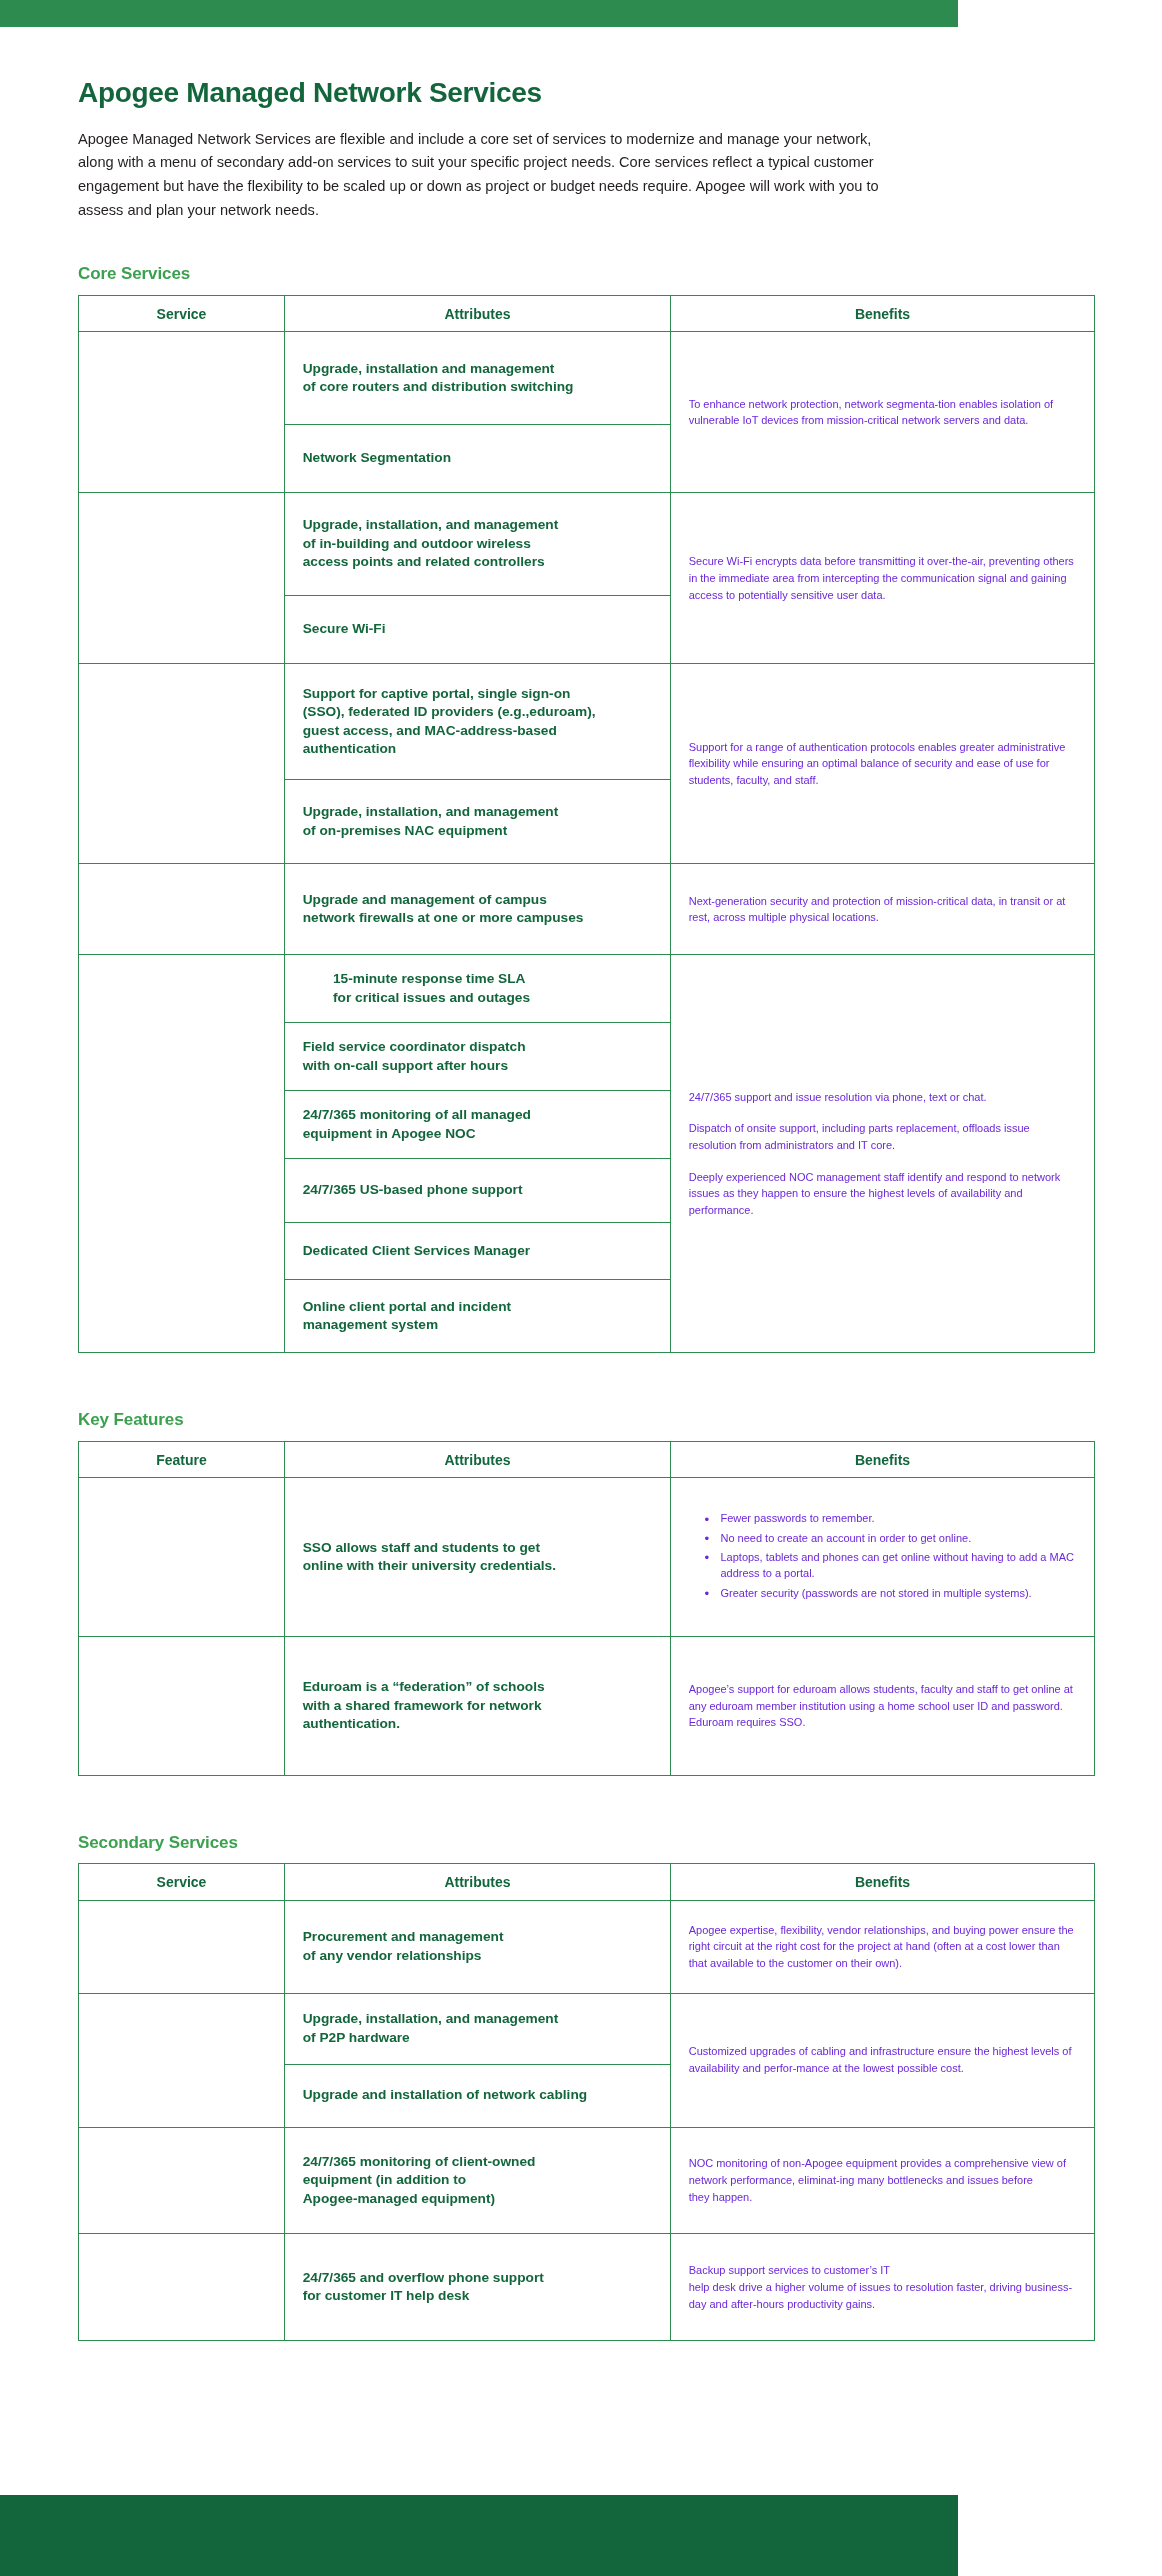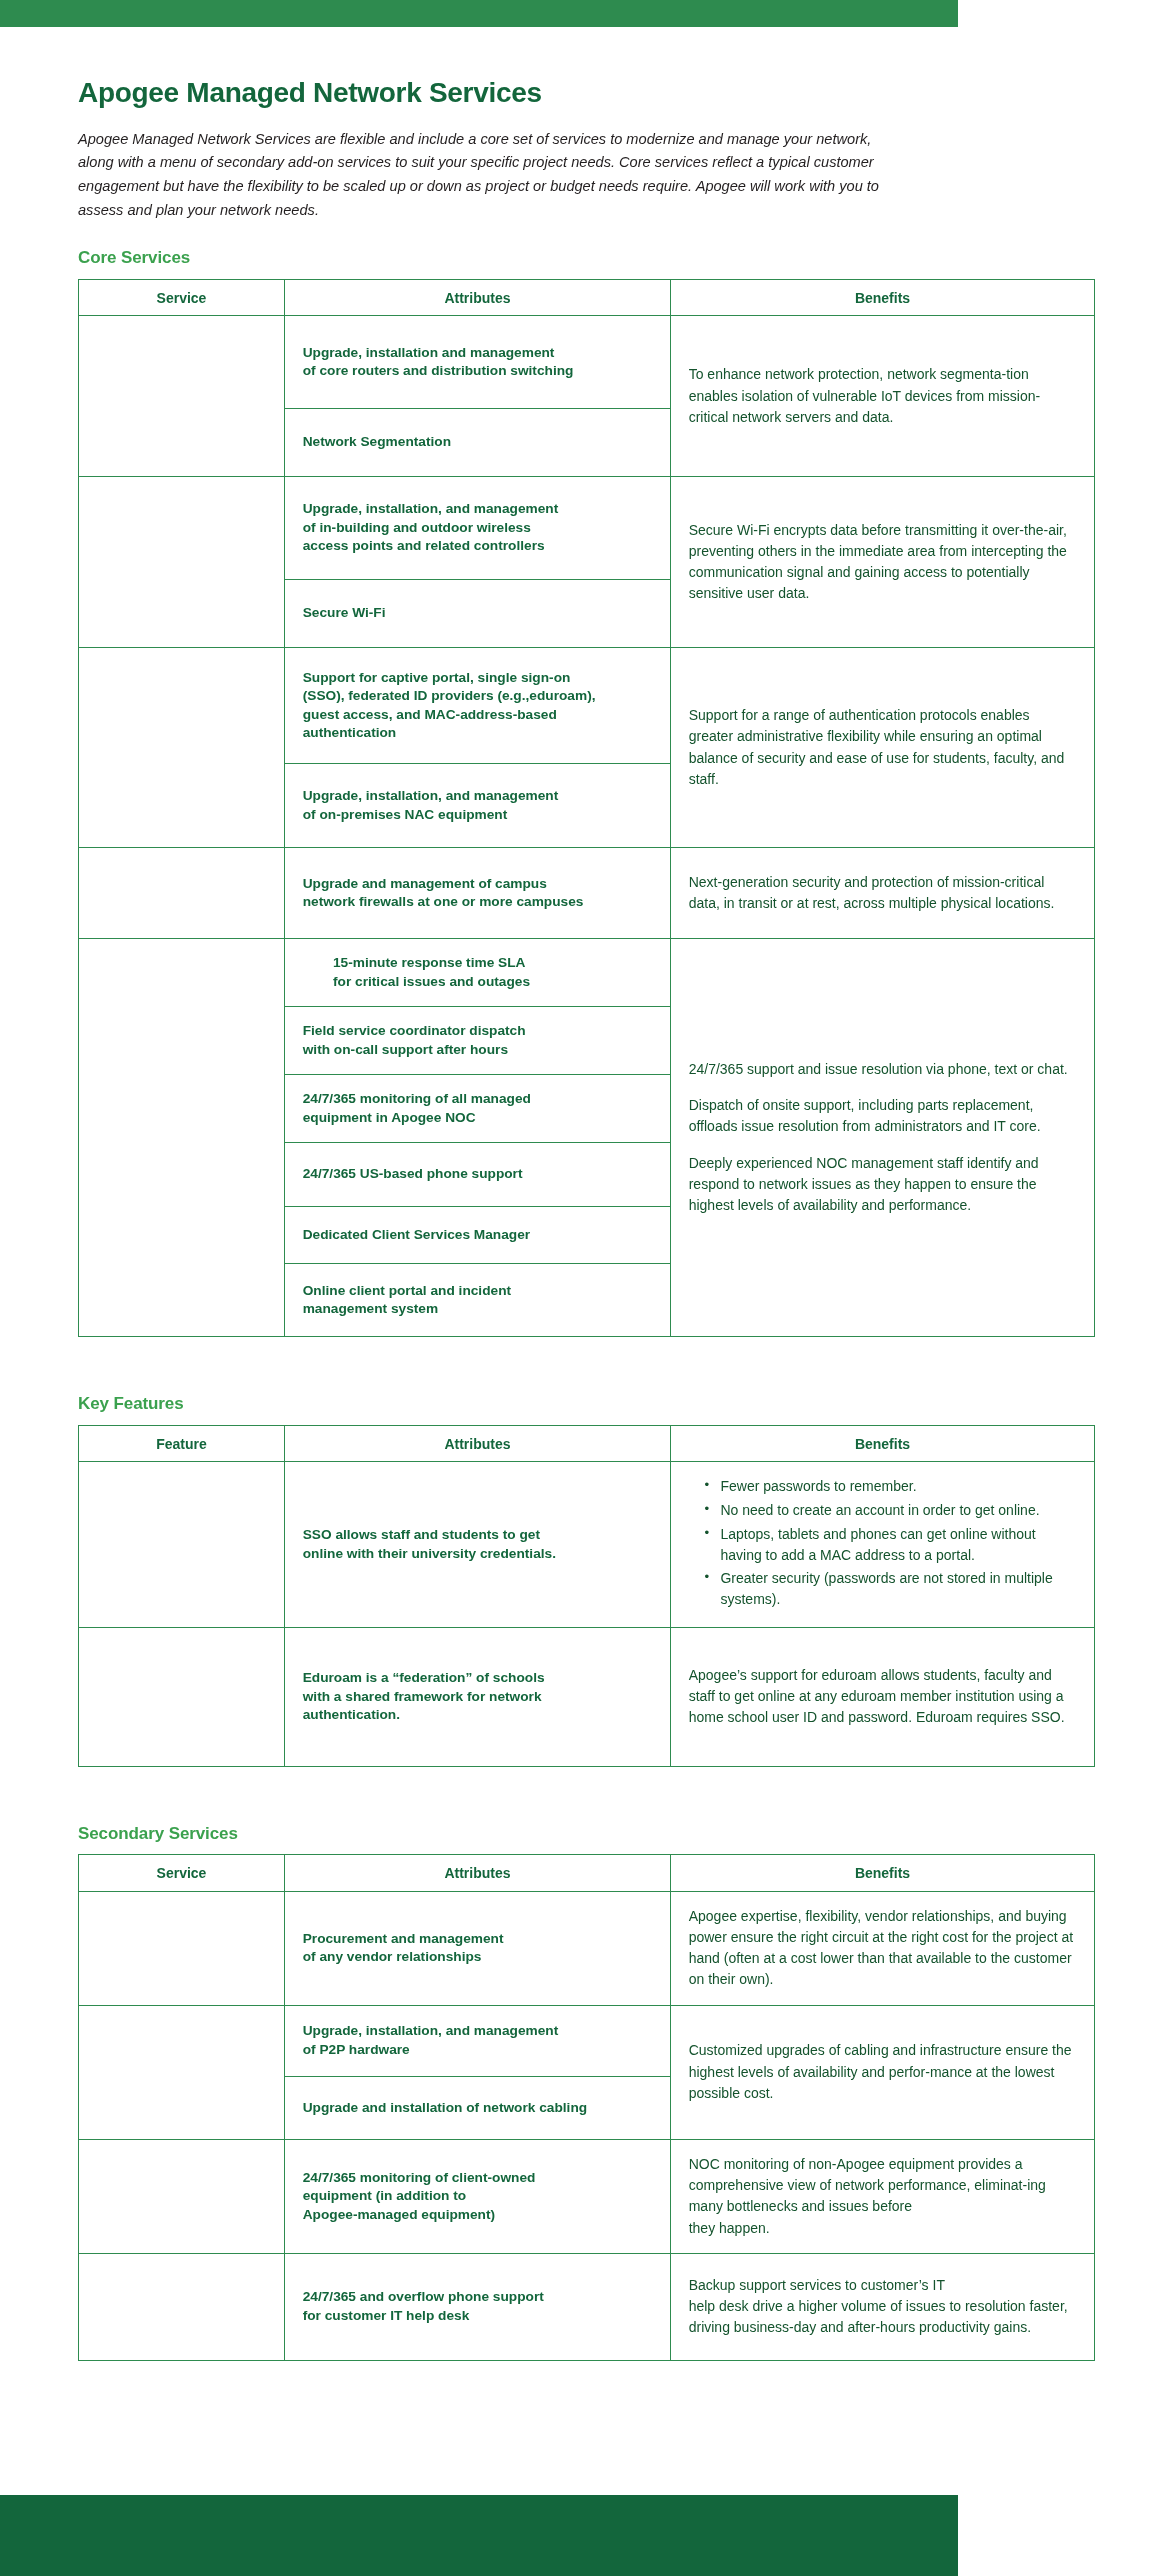--- a/index.html
+++ b/index.html
@@ -40,23 +40,22 @@
     font-size: 28px;
     font-weight: bold;
     letter-spacing: -0.3px;
     margin: 51px 0 19.4px 0;
     line-height: 1.1;
   }
   p.intro {
     font-size: 14.6px;
     line-height: 1.62;
     color: #231f20;
-    margin: 0 0 26px 0;
+    margin: 0 0 42px 0;
     max-width: 990px;
-    font-style: italic;
   }
   h2.section {
     color: #3ba14e;
     font-size: 17px;
     font-weight: bold;
     margin: 0 0 10.6px 0;
     letter-spacing: -0.1px;
   }
   h2.section.spaced { margin-top: 57px; }
 
@@ -95,22 +94,22 @@
     letter-spacing: 0.2px;
   }
   td.attr {
     color: #13663c;
     font-size: 13.7px;
     font-weight: bold;
     line-height: 1.35;
     padding: 14px 12.4px 14px 17.7px;
   }
   td.ben {
-    color: #14532d;
-    font-size: 14px;
+    color: #6d28d9;
+    font-size: 11px;
     line-height: 1.52;
     padding: 14px 17.7px 14px 17.7px;
   }
   td.ben p { margin: 0 0 15px 0; }
   td.ben p:last-child { margin-bottom: 0; }
   td.ben ul {
     margin: 0;
     padding-left: 19.4px;
     list-style: none;
   }

